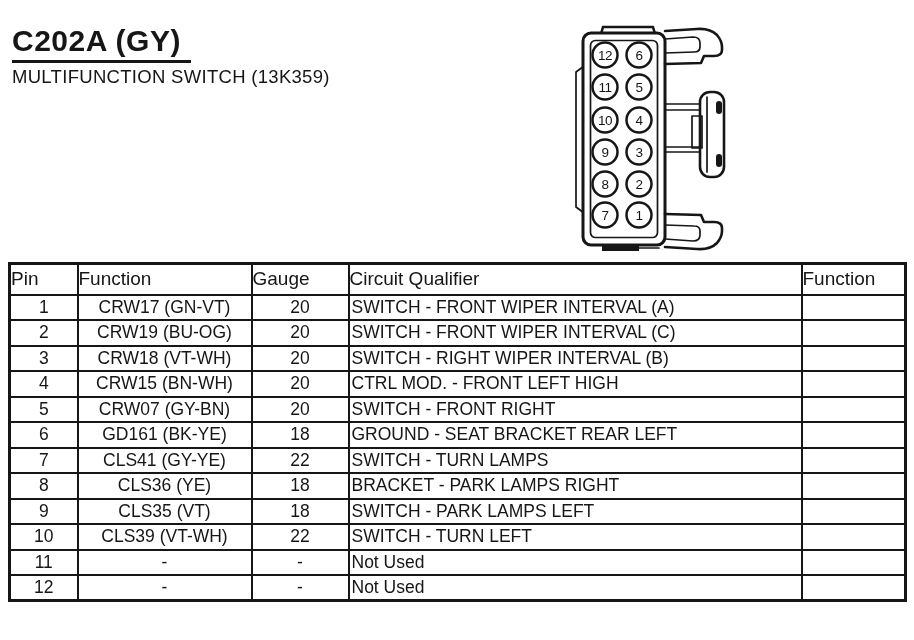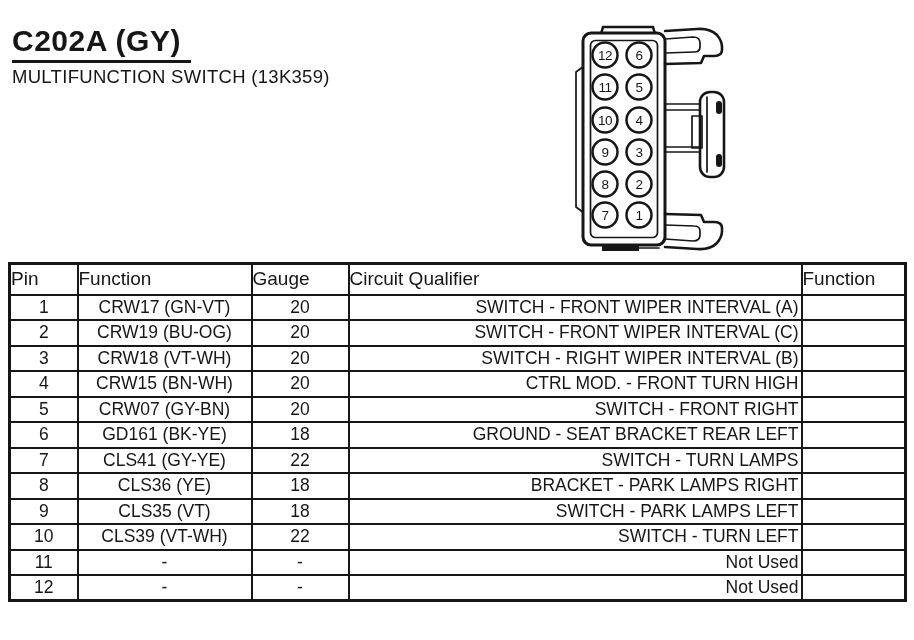--- a/index.html
+++ b/index.html
@@ -56,21 +56,21 @@
     overflow: hidden; white-space: nowrap;
   }
   table.pinout th {
     font-size: 19px; font-weight: normal;
     height: 31px; text-align: left; padding: 0;
   }
   table.pinout td {
     font-size: 17.5px; height: 25.5px;
     text-align: center; padding: 0 2px;
   }
-  table.pinout td.func { text-align: right; }
+  table.pinout td.func { text-align: left; }
   col.c-pin { width: 68px; }
   col.c-circuit { width: 174px; }
   col.c-gauge { width: 97px; }
   col.c-func { width: 453px; }
   col.c-qual { width: 104px; }
 </style>
 </head>
 <body>
 
 <div class="page">
@@ -199,21 +199,21 @@
           <td>3</td>
           <td>CRW18 (VT-WH)</td>
           <td>20</td>
           <td class="func">SWITCH - RIGHT WIPER INTERVAL (B)</td>
           <td></td>
         </tr>
         <tr>
           <td>4</td>
           <td>CRW15 (BN-WH)</td>
           <td>20</td>
-          <td class="func">CTRL MOD. - FRONT TURN HIGH</td>
+          <td class="func">CTRL MOD. - FRONT LEFT HIGH</td>
           <td></td>
         </tr>
         <tr>
           <td>5</td>
           <td>CRW07 (GY-BN)</td>
           <td>20</td>
           <td class="func">SWITCH - FRONT RIGHT</td>
           <td></td>
         </tr>
         <tr>

